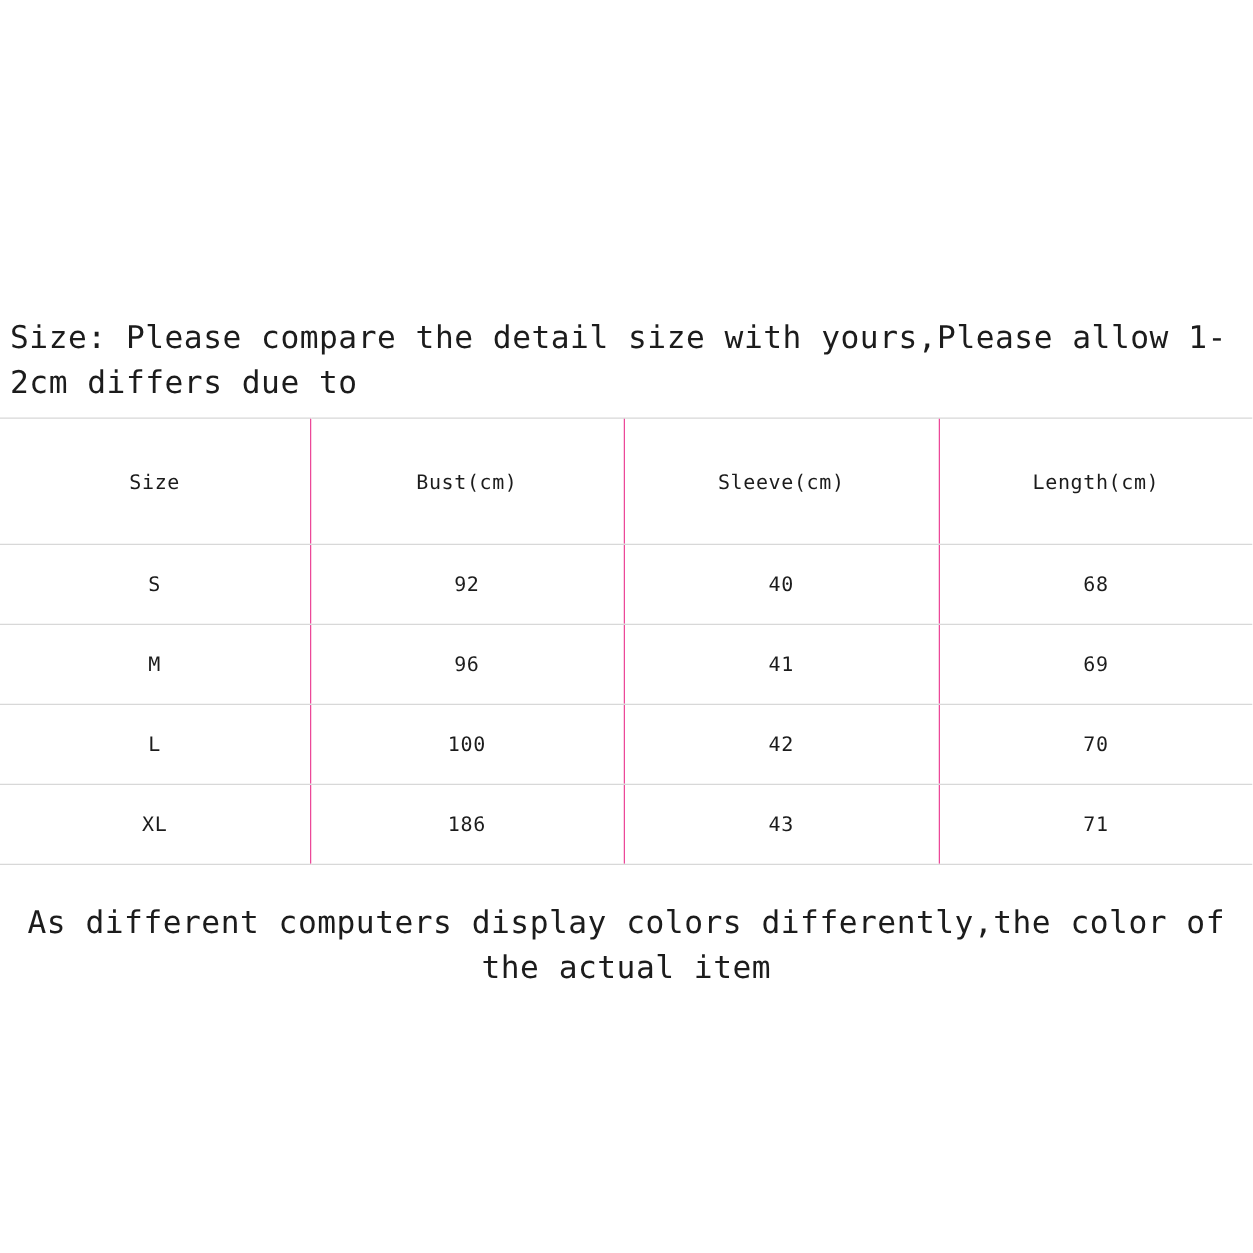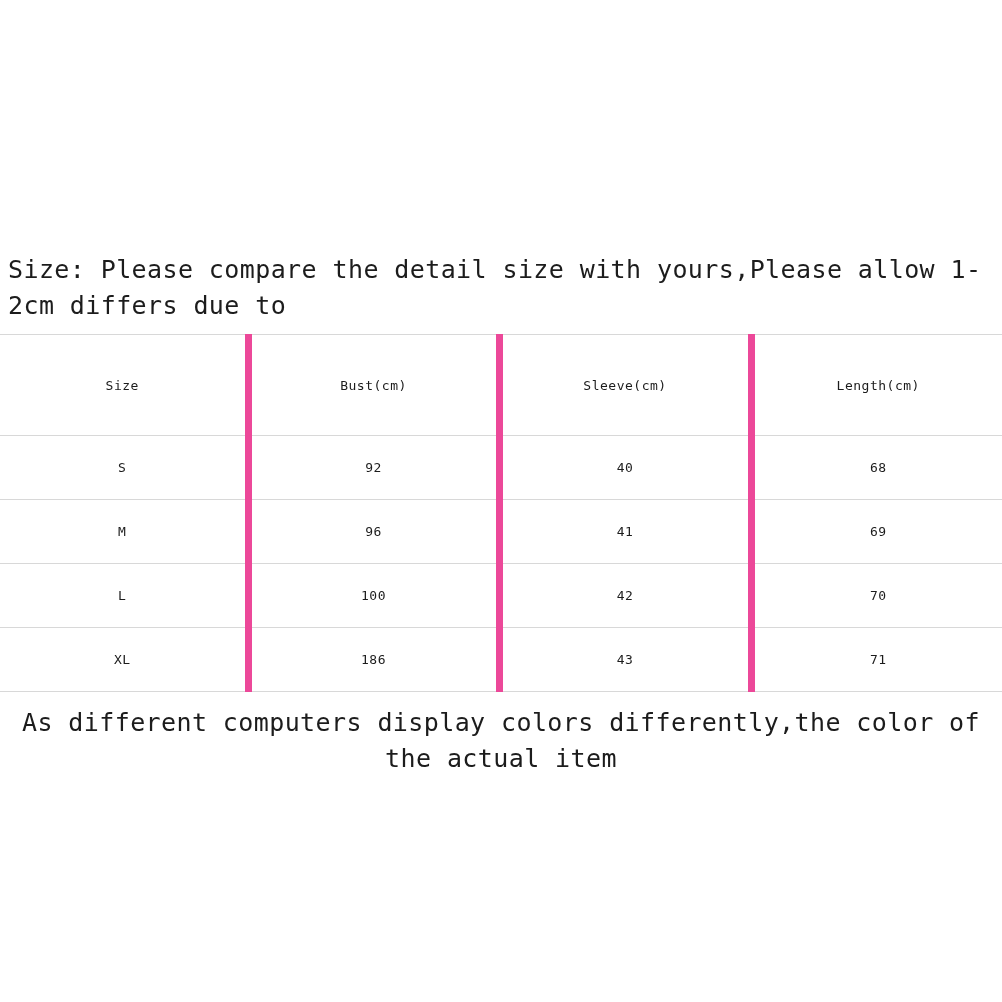--- a/index.html
+++ b/index.html
@@ -47,41 +47,41 @@
     border-collapse: collapse;
     table-layout: fixed;
     margin: 0;
   }
   table.size-table th,
   table.size-table td {
     border: 1px solid #d8d8d8;
     border-left: none;
     border-right: none;
     font-weight: normal;
-    font-size: 13px;
+    font-size: 16px;
     color: #1c1c1c;
     text-align: center;
     letter-spacing: 0.5px;
   }
   table.size-table th + th,
   table.size-table td + td {
-    border-left: 7px solid #ec4899;
+    border-left: 1px solid #ec4899;
   }
   table.size-table thead th {
     height: 98px;
   }
   table.size-table tbody td {
     height: 61px;
   }
   table.size-table col.c1 { width: 248px; }
   table.size-table col.c2 { width: 251px; }
   table.size-table col.c3 { width: 252px; }
   table.size-table col.c4 { width: 251px; }
   .note-bottom {
-    margin-top: 13px;
+    margin-top: 28px;
     text-align: center;
     padding: 0 10px;
   }
   .note-bottom .line1 { display: block; }
   .note-bottom .line2 { display: block; }
 </style>
 </head>
 <body>
 
 <div class="page">

